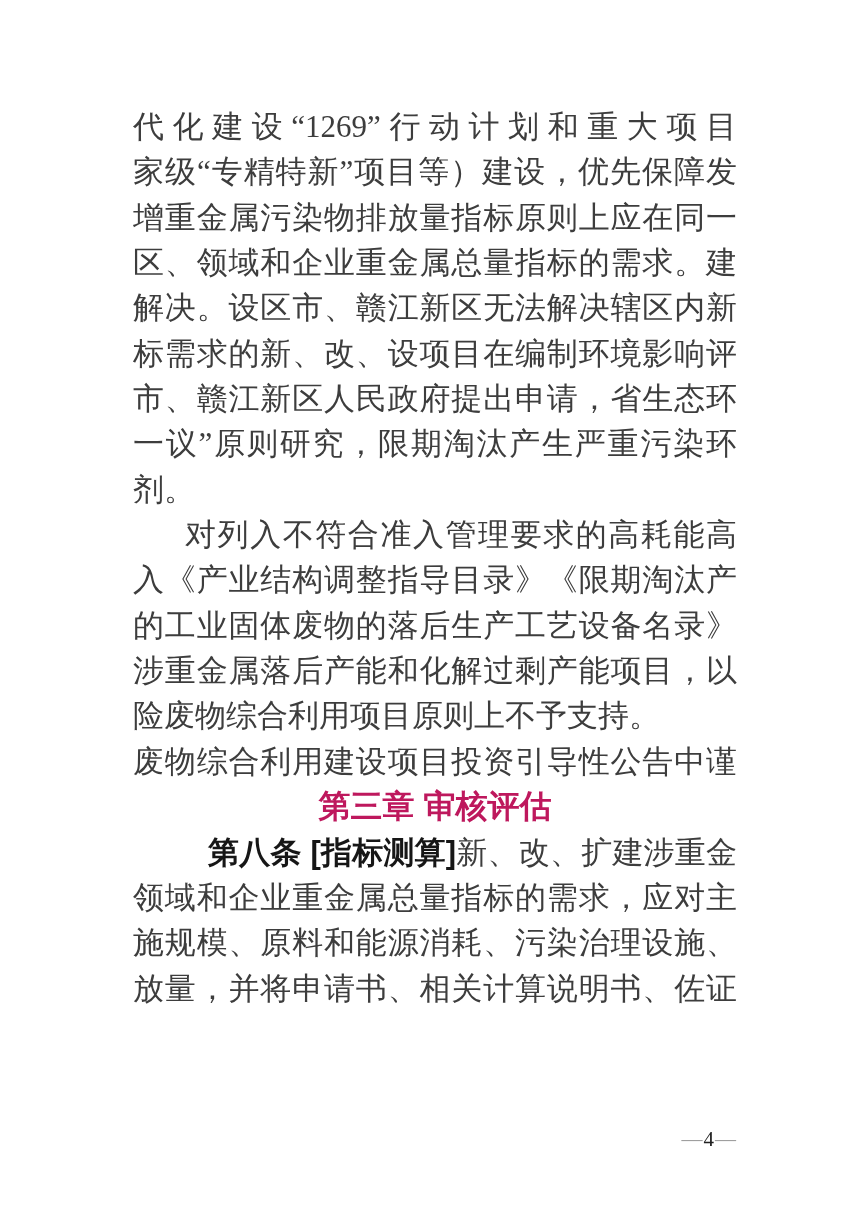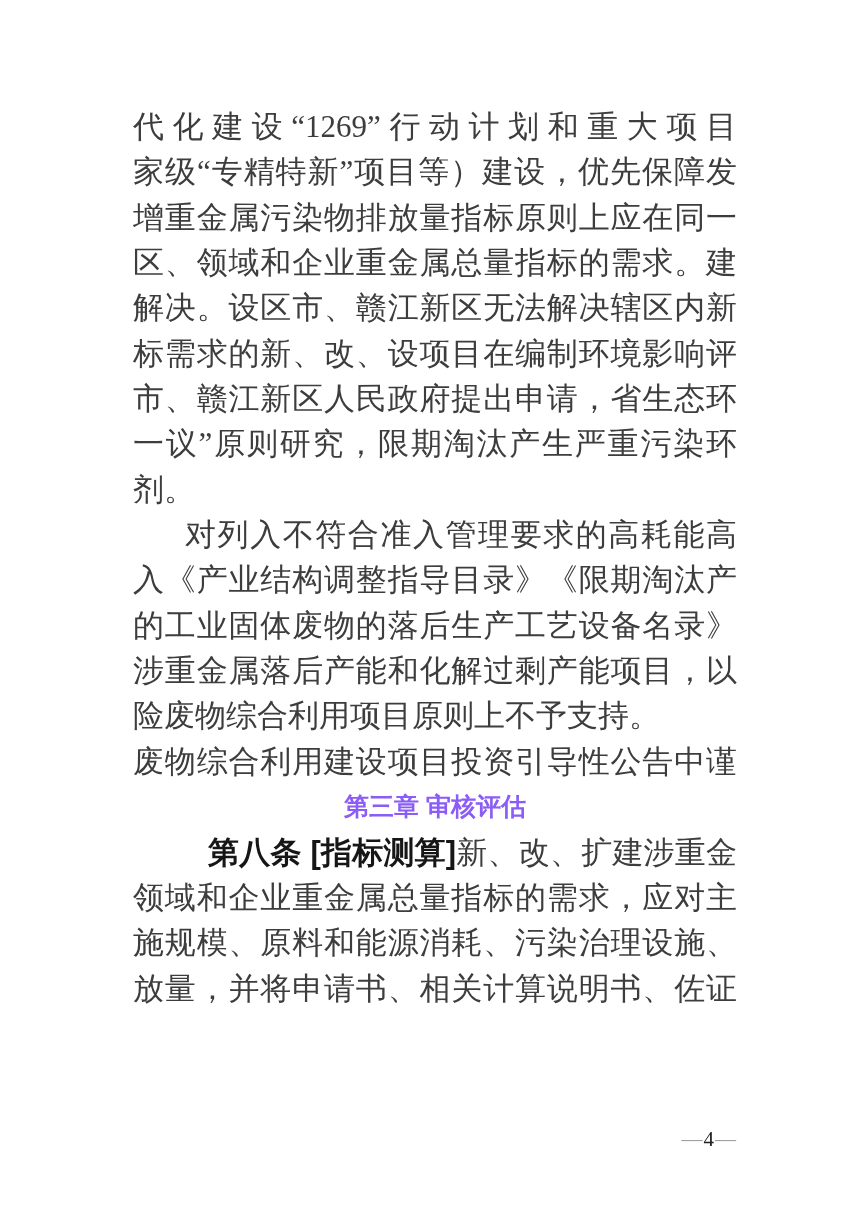--- a/index.html
+++ b/index.html
@@ -35,22 +35,22 @@
     text-align-last: justify;
   }
   .line.indent {
     padding-left: 52px;
   }
   .line.heading {
     text-align: center;
     text-align-last: center;
     font-family: "Liberation Sans", "DejaVu Sans", sans-serif;
     font-weight: 700;
-    font-size: 25px;
-    color: #8b5cf6;
+    font-size: 32px;
+    color: #be185d;
   }
   .lead {
     font-family: "Liberation Sans", "DejaVu Sans", sans-serif;
     font-weight: 700;
     color: #161616;
     margin-left: 23px;
   }
   .page-num {
     position: absolute;
     top: 1124px;

